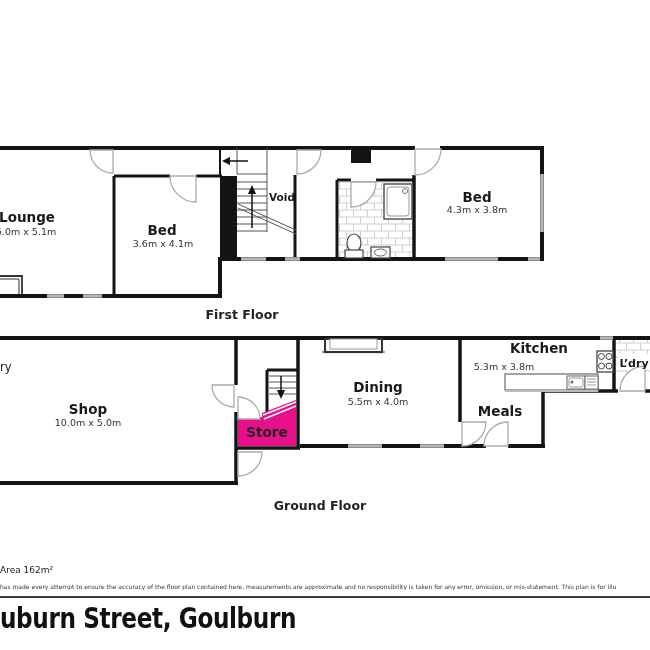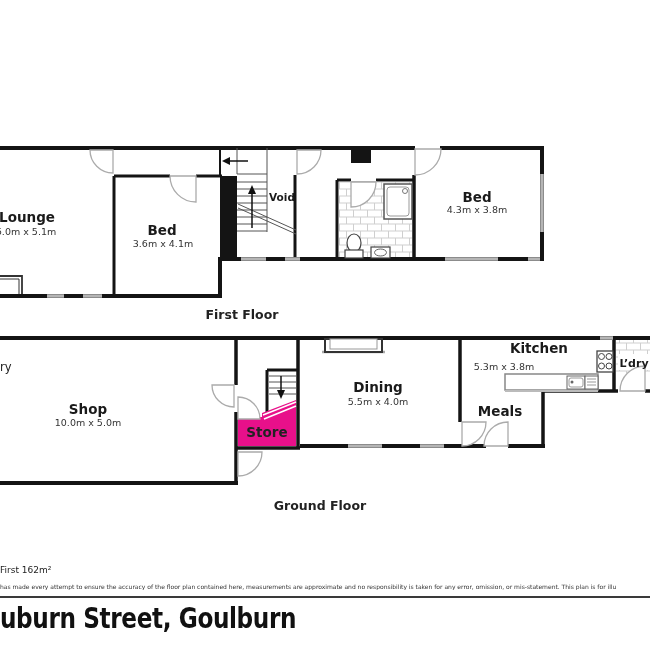--- a/index.html
+++ b/index.html
@@ -219,16 +219,16 @@
     <text class="room-dims" x="378" y="405" text-anchor="middle">5.5m x 4.0m</text>
     <text class="room-name" x="500" y="416" text-anchor="middle">Meals</text>
     <text class="room-name" x="539" y="353" text-anchor="middle">Kitchen</text>
     <text class="room-dims" x="504" y="370" text-anchor="middle">5.3m x 3.8m</text>
     <text class="small-name" x="634" y="367" text-anchor="middle">L’dry</text>
     <text class="floor-label" x="320" y="510" text-anchor="middle">Ground Floor</text>
   </g>
 </svg>
 </div>
 
-<div class="footer area-label">First 162m²</div>
+<div class="footer area-label">Area 162m²</div>
 <div class="footer disclaimer">has made every attempt to ensure the accuracy of the floor plan contained here, measurements are approximate and no responsibility is taken for any error, omission, or mis-statement. This plan is for illu</div>
 <div class="footer rule"></div>
 <div class="footer address">uburn Street, Goulburn</div>
 
 </body></html>

